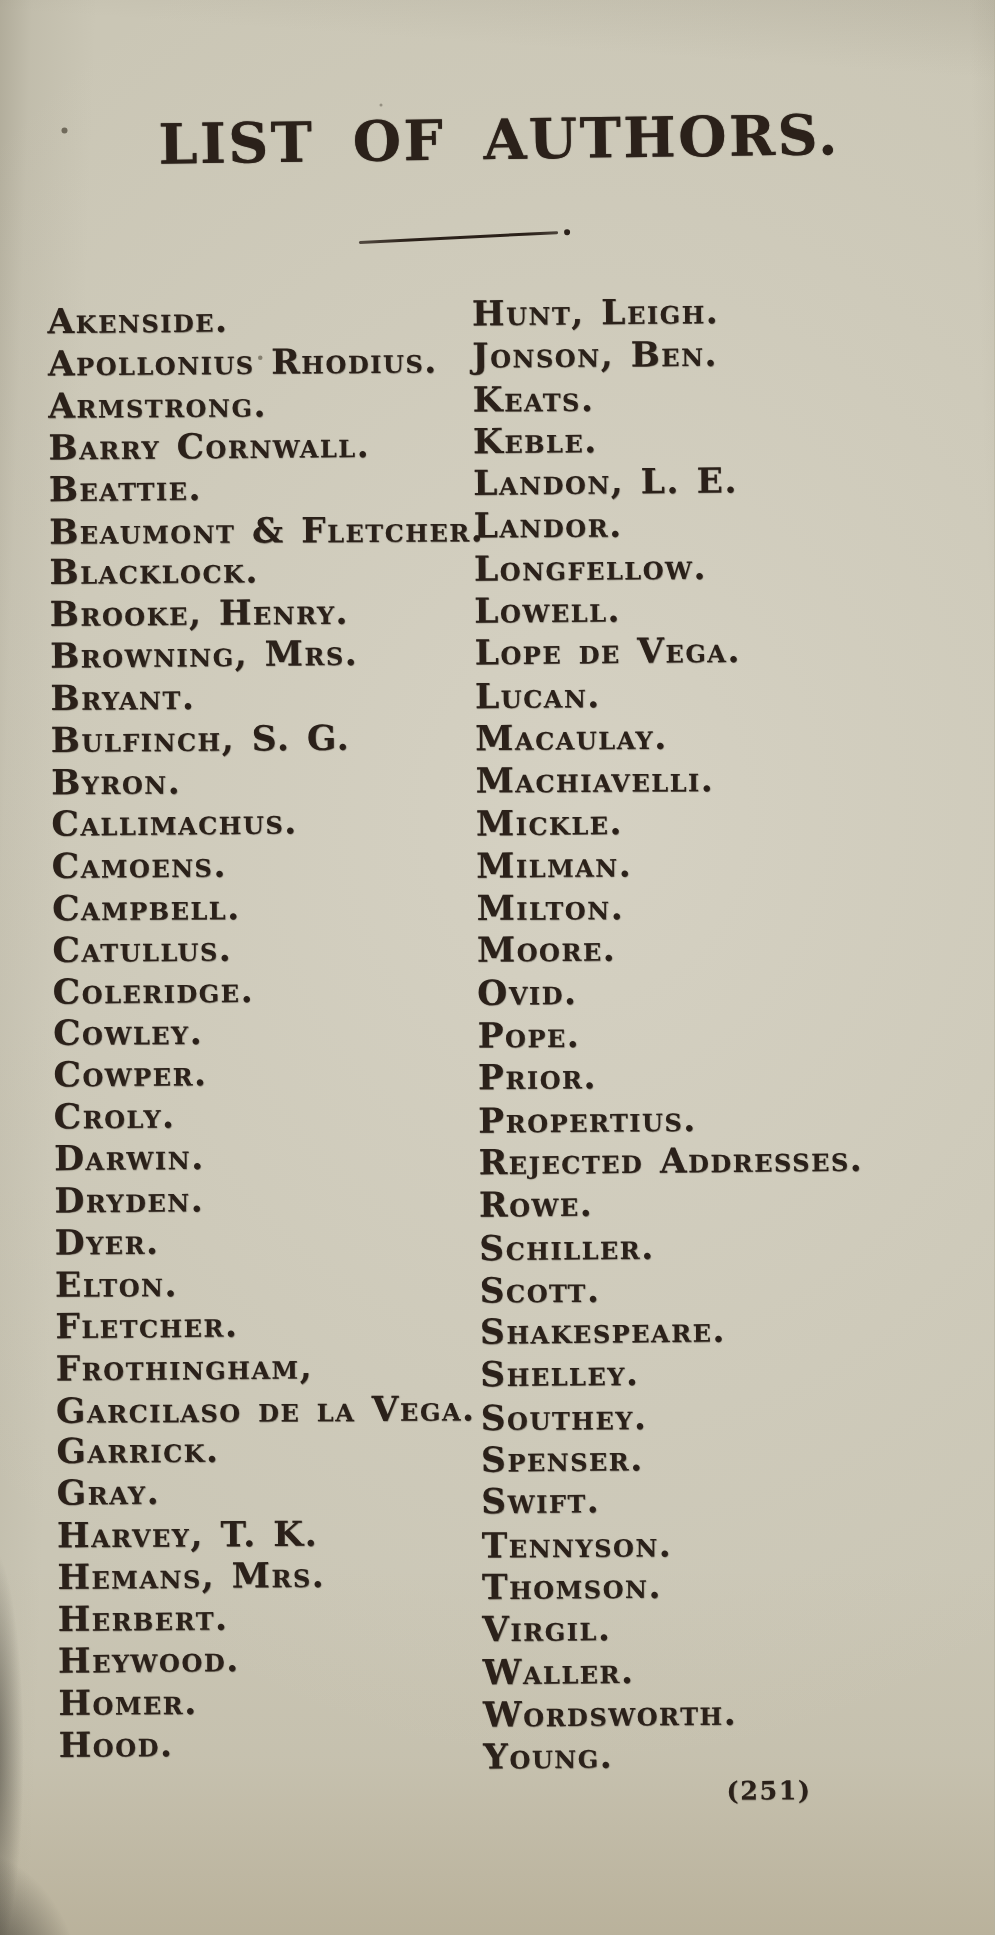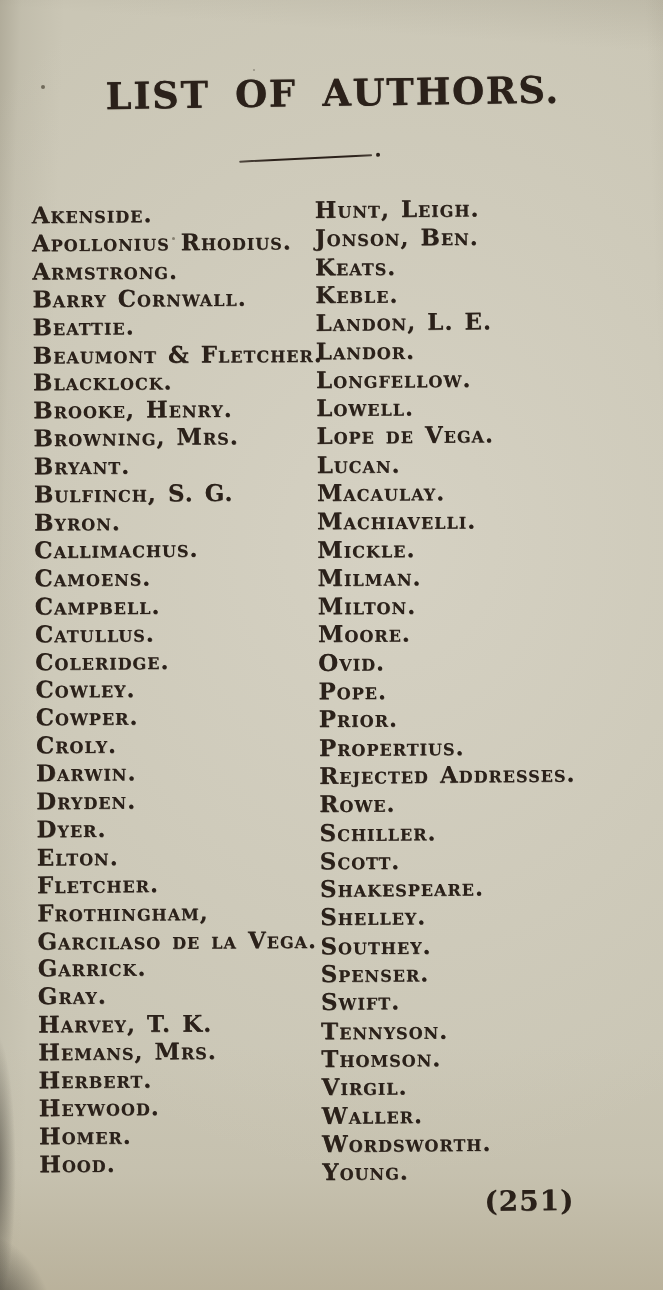--- a/index.html
+++ b/index.html
@@ -67,21 +67,21 @@
     color:var(--ink);
     text-shadow:0.3px 0.4px 0.6px rgba(35,27,20,0.55);
   }
   .col-left .entry{line-height:27.9px;}
   .col-right .entry{line-height:28.3px;}
   
   .author-col .entry:nth-child(3n){transform:translateY(0.5px) rotate(0.12deg);}
   .author-col .entry:nth-child(4n+1){transform:translateY(-0.4px) rotate(-0.1deg);}
   .page-number{
     position:absolute;left:480px;top:1186px;
-    font-size:28px;font-weight:bold;
+    font-size:17px;font-weight:bold;
     letter-spacing:1px;
     text-shadow:0.3px 0.4px 0.6px rgba(35,27,20,0.5);
   }
   .speck{position:absolute;border-radius:50%;background:#534c3e;}
   .speck-1{left:41px;top:85px;width:4px;height:4px;opacity:0.75;}
   .speck-2{left:172px;top:237px;width:3px;height:3px;opacity:0.6;}
   .speck-3{left:253px;top:69px;width:2px;height:2px;opacity:0.45;}
   .edge-shade-left-low{
     position:absolute;left:-6px;top:1030px;width:22px;height:280px;
     background:radial-gradient(ellipse at left center, rgba(40,37,30,0.60), rgba(40,37,30,0) 70%);

